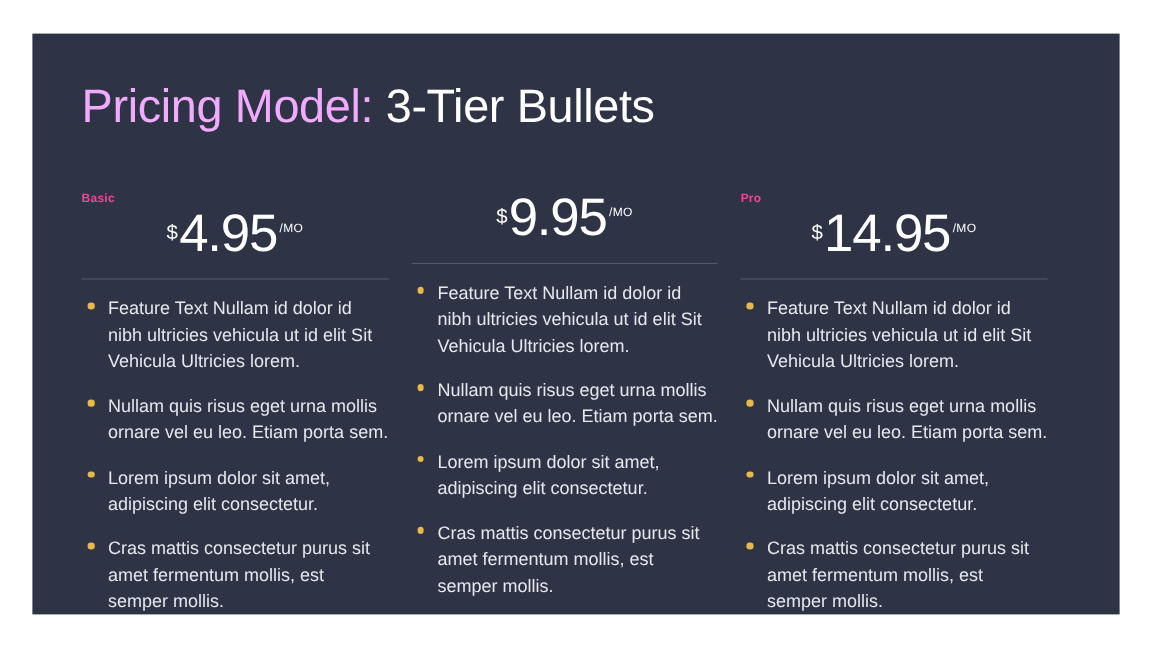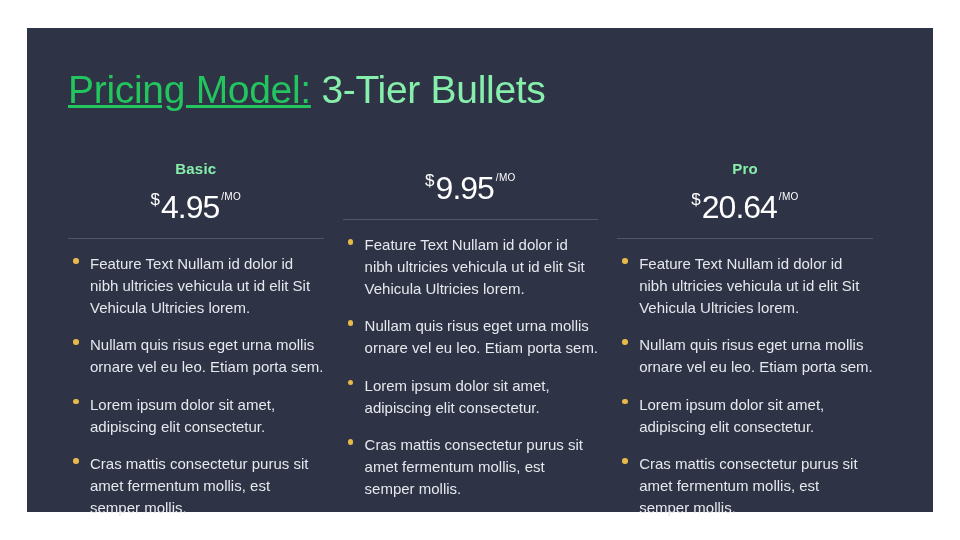--- a/index.html
+++ b/index.html
@@ -28,42 +28,42 @@
     left: 41px;
     top: 42px;
     white-space: nowrap;
   }
   .title-text {
     font-size: 39px;
     font-weight: 400;
     letter-spacing: -0.3px;
     line-height: 1;
   }
-  .title-accent { color: #22c55e; text-decoration: underline; }
-  .title-plain  { color: #86efac; }
+  .title-accent { color: #f0abfc; }
+  .title-plain  { color: #ffffff; }
 
   
   #columns {
     position: absolute;
     left: 41px;
     top: 132px;
     width: 824px;
     display: flex;
     gap: 0px;
   }
   .column {
     width: 274.6px;
     box-sizing: border-box;
     padding-right: 19px;
   }
 
   .tier-name {
-    text-align: center;
-    color: #86efac;
-    font-size: 15px;
+    text-align: left;
+    color: #ec4899;
+    font-size: 10px;
     font-weight: bold;
     letter-spacing: 0.2px;
     margin: 0 0 2px 0;
   }
 
   .price-row {
     text-align: center;
     white-space: nowrap;
     color: #ffffff;
     line-height: 1;
@@ -73,21 +73,21 @@
     justify-content: center;
   }
   .currency {
     font-size: 17px;
     font-weight: 400;
     position: relative;
     top: -15px;
     margin-right: 1px;
   }
   .amount {
-    font-size: 32px;
+    font-size: 44px;
     font-weight: 300;
     letter-spacing: -1px;
   }
   .period {
     font-size: 10px;
     font-weight: 400;
     letter-spacing: 0.3px;
     position: relative;
     top: -21px;
     margin-left: 2px;
@@ -161,21 +161,21 @@
           <li class="feature-item"><span class="bullet-dot"></span><span>Feature Text Nullam id dolor id nibh ultricies vehicula ut id elit Sit Vehicula Ultricies lorem.</span></li>
           <li class="feature-item"><span class="bullet-dot"></span><span>Nullam quis risus eget urna mollis ornare vel eu leo. Etiam porta sem.</span></li>
           <li class="feature-item"><span class="bullet-dot"></span><span>Lorem ipsum dolor sit amet, adipiscing elit consectetur.</span></li>
           <li class="feature-item"><span class="bullet-dot"></span><span>Cras mattis consectetur purus sit amet fermentum mollis, est semper mollis.</span></li>
         </ul>
       </div>
       <div class="column">
         <div class="tier-name">Pro</div>
         <div class="price-row">
           <span class="currency">$</span>
-          <span class="amount">20.64</span>
+          <span class="amount">14.95</span>
           <span class="period">/MO</span>
         </div>
         <div class="divider"></div>
         <ul class="features">
           <li class="feature-item"><span class="bullet-dot"></span><span>Feature Text Nullam id dolor id nibh ultricies vehicula ut id elit Sit Vehicula Ultricies lorem.</span></li>
           <li class="feature-item"><span class="bullet-dot"></span><span>Nullam quis risus eget urna mollis ornare vel eu leo. Etiam porta sem.</span></li>
           <li class="feature-item"><span class="bullet-dot"></span><span>Lorem ipsum dolor sit amet, adipiscing elit consectetur.</span></li>
           <li class="feature-item"><span class="bullet-dot"></span><span>Cras mattis consectetur purus sit amet fermentum mollis, est semper mollis.</span></li>
         </ul>
       </div>

